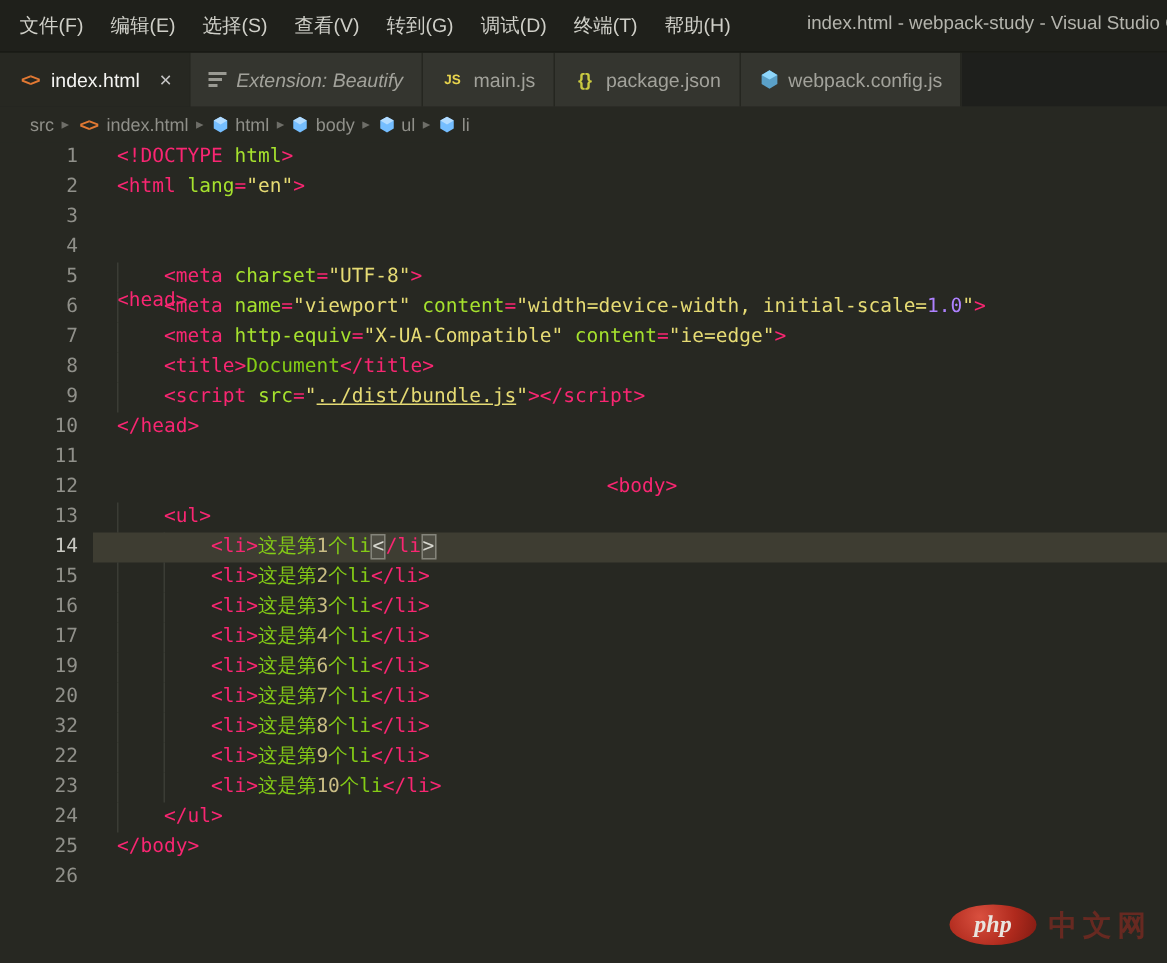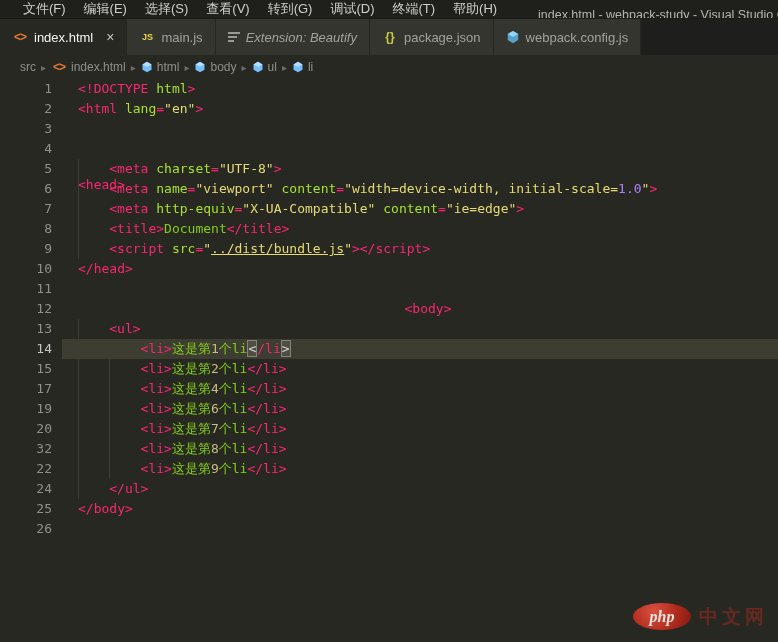--- a/index.html
+++ b/index.html
@@ -4,24 +4,23 @@
 <style>
   * { margin:0; padding:0; box-sizing:border-box; }
   html,body { width:778px; height:642px; overflow:hidden; }
   body {
     background:#272822;
     font-family:"Liberation Sans","DejaVu Sans",sans-serif;
     color:#ccc;
   }
   
   .titlebar {
-    position:relative; height:19px; background:#1f201b;
+    position:relative; height:35px; background:#1f201b;
     display:flex; align-items:center; overflow:hidden;
     border-bottom:1px solid #191a15;
-    padding-left:10px;
   }
   .menu { display:flex; align-items:center; padding-left:4px; }
   .menu-item {
     padding:0 9px; font-size:13px; color:#cfcfc8; line-height:30px;
     cursor:default; white-space:nowrap;
   }
   .window-title {
     position:absolute; left:538px; top:0; line-height:30px;
     font-size:12.5px; color:#b4b4ad; white-space:nowrap;
   }
@@ -109,33 +108,33 @@
     </div>
   <div class="window-title">index.html - webpack-study - Visual Studio Code</div>
 </div>
 
 <div class="tabbar">
     <div class="tab active">
       <span class="ticon ticon-html">&lt;&gt;</span>
       <span class="tab-label">index.html</span>
       <span class="tab-close">×</span>
     </div>
-    <div class="tab">
-      <span class="ticon ticon-js">JS</span>
-      <span class="tab-label">main.js</span>
-    </div>
     <div class="tab italic">
       <span class="bars">
         <i></i>
         <i></i>
         <i></i>
       </span>
       <span class="tab-label">Extension: Beautify</span>
     </div>
     <div class="tab">
+      <span class="ticon ticon-js">JS</span>
+      <span class="tab-label">main.js</span>
+    </div>
+    <div class="tab">
       <span class="ticon ticon-json">{}</span>
       <span class="tab-label">package.json</span>
     </div>
     <div class="tab">
       <span class="cube"><svg width="14" height="14" viewBox="0 0 16 16">
           <path fill="#5aa0c8" d="M8 1 L14 4.5 V11.5 L8 15 L2 11.5 V4.5 Z"></path>
           <path fill="#8ed6fb" d="M8 1 L14 4.5 L8 8 L2 4.5 Z"></path>
         </svg></span>
       <span class="tab-label">webpack.config.js</span>
     </div>
@@ -249,20 +248,26 @@
       <span class="guide" style="left: calc(4ch + 78px);"></span>
       <span class="code" style="padding-left: calc(8ch + 16px);"><span class="tk-tag">&lt;li&gt;</span><span class="tk-text">这是第</span><span class="tk-cnum">1</span><span class="tk-text">个li</span><span class="tk-tagbox">&lt;</span><span class="tk-tag">/li</span><span class="tk-tagbox">&gt;</span></span>
     </div>
     <div class="line">
       <span class="ln">15</span>
       <span class="guide" style="left: 78px;"></span>
       <span class="guide" style="left: calc(4ch + 78px);"></span>
       <span class="code" style="padding-left: calc(8ch + 16px);"><span class="tk-tag">&lt;li&gt;</span><span class="tk-text">这是第</span><span class="tk-cnum">2</span><span class="tk-text">个li</span><span class="tk-tag">&lt;/li&gt;</span></span>
     </div>
     <div class="line">
+      <span class="ln">16</span>
+      <span class="guide" style="left: 78px;"></span>
+      <span class="guide" style="left: calc(4ch + 78px);"></span>
+      <span class="code" style="padding-left: calc(8ch + 16px);"><span class="tk-tag">&lt;li&gt;</span><span class="tk-text">这是第</span><span class="tk-cnum">3</span><span class="tk-text">个li</span><span class="tk-tag">&lt;/li&gt;</span></span>
+    </div>
+    <div class="line">
       <span class="ln">17</span>
       <span class="guide" style="left: 78px;"></span>
       <span class="guide" style="left: calc(4ch + 78px);"></span>
       <span class="code" style="padding-left: calc(8ch + 16px);"><span class="tk-tag">&lt;li&gt;</span><span class="tk-text">这是第</span><span class="tk-cnum">4</span><span class="tk-text">个li</span><span class="tk-tag">&lt;/li&gt;</span></span>
     </div>
     <div class="line">
       <span class="ln">19</span>
       <span class="guide" style="left: 78px;"></span>
       <span class="guide" style="left: calc(4ch + 78px);"></span>
       <span class="code" style="padding-left: calc(8ch + 16px);"><span class="tk-tag">&lt;li&gt;</span><span class="tk-text">这是第</span><span class="tk-cnum">6</span><span class="tk-text">个li</span><span class="tk-tag">&lt;/li&gt;</span></span>
@@ -277,20 +282,26 @@
       <span class="ln">32</span>
       <span class="guide" style="left: 78px;"></span>
       <span class="guide" style="left: calc(4ch + 78px);"></span>
       <span class="code" style="padding-left: calc(8ch + 16px);"><span class="tk-tag">&lt;li&gt;</span><span class="tk-text">这是第</span><span class="tk-cnum">8</span><span class="tk-text">个li</span><span class="tk-tag">&lt;/li&gt;</span></span>
     </div>
     <div class="line">
       <span class="ln">22</span>
       <span class="guide" style="left: 78px;"></span>
       <span class="guide" style="left: calc(4ch + 78px);"></span>
       <span class="code" style="padding-left: calc(8ch + 16px);"><span class="tk-tag">&lt;li&gt;</span><span class="tk-text">这是第</span><span class="tk-cnum">9</span><span class="tk-text">个li</span><span class="tk-tag">&lt;/li&gt;</span></span>
+    </div>
+    <div class="line">
+      <span class="ln">23</span>
+      <span class="guide" style="left: 78px;"></span>
+      <span class="guide" style="left: calc(4ch + 78px);"></span>
+      <span class="code" style="padding-left: calc(8ch + 16px);"><span class="tk-tag">&lt;li&gt;</span><span class="tk-text">这是第</span><span class="tk-cnum">10</span><span class="tk-text">个li</span><span class="tk-tag">&lt;/li&gt;</span></span>
     </div>
     <div class="line">
       <span class="ln">24</span>
       <span class="guide" style="left: 78px;"></span>
       <span class="code" style="padding-left: calc(4ch + 16px);"><span class="tk-tag">&lt;/ul&gt;</span></span>
     </div>
     <div class="line">
       <span class="ln">25</span>
       <span class="code" style="padding-left: 16px;"><span class="tk-tag">&lt;/body&gt;</span></span>
     </div>

